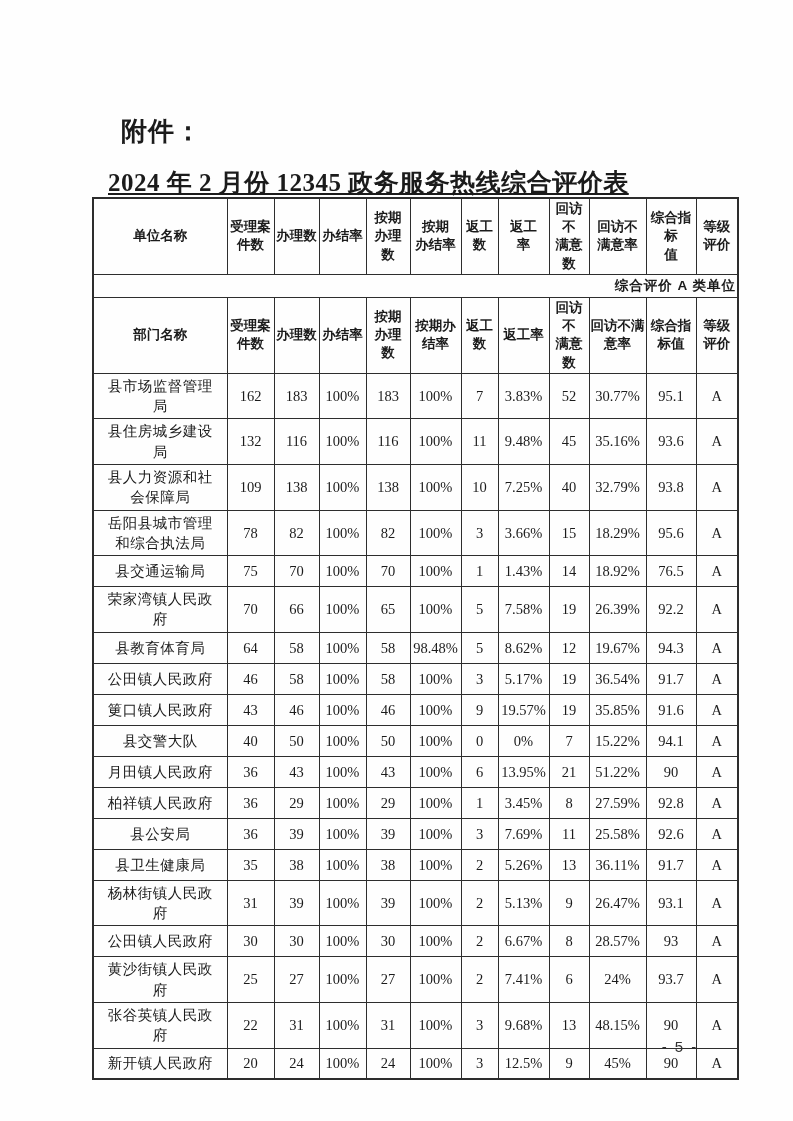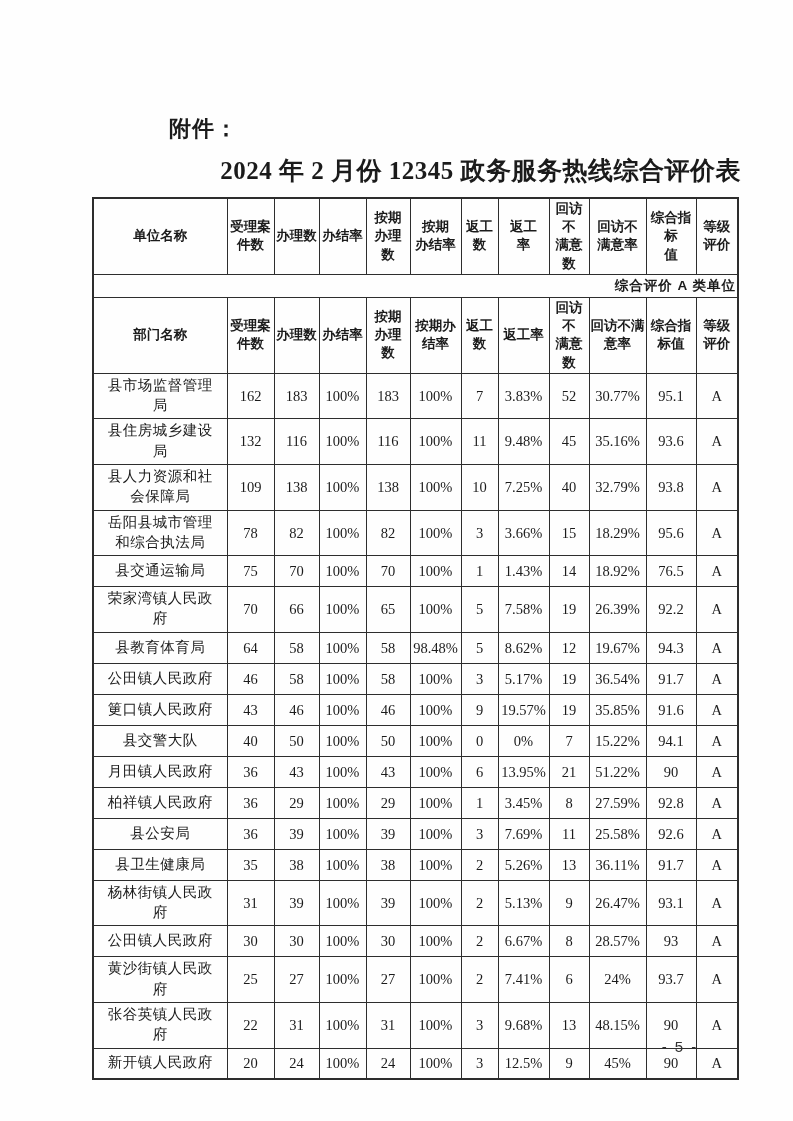--- a/index.html
+++ b/index.html
@@ -10,36 +10,36 @@
     margin: 0 auto;
     background: #fefefe;
     font-family: "Liberation Serif", "DejaVu Serif", serif;
     color: #1b1b1b;
     overflow: hidden;
   }
   .attachment-label {
     position: absolute;
     left: 121px;
     top: 114px;
-    font-size: 22px;
+    font-size: 26px;
     font-weight: 700;
     letter-spacing: 1px;
-    margin-left: 48px;
   }
   .doc-title {
     position: absolute;
     left: 92px;
     top: 150px;
     width: 645px;
-    margin: 4px;
-    text-align: right;
+    margin: 16px;
+    text-align: left;
     font-size: 25px;
     font-weight: 700;
     letter-spacing: 0.5px;
     white-space: nowrap;
+    text-decoration: underline;
   }
   table.eval {
     position: absolute;
     left: 92px;
     top: 197px;
     width: 645px;
     border-collapse: collapse;
     table-layout: fixed;
     border: 2px solid #2d2d2d;
   }
@@ -83,21 +83,20 @@
   }
   tr.data { height: 31px; }
   tr.data td {
     font-size: 14.5px;
     line-height: 1.4;
   }
   tr.data td.name {
     font-size: 14.5px;
     padding: 2px 8px;
     letter-spacing: 0.5px;
-    font-family: Liberation Mono, monospace;
   }
   .page-number {
     position: absolute;
     left: 645px;
     top: 1038px;
     width: 70px;
     text-align: center;
     font-size: 15px;
     letter-spacing: 2px;
     color: #333;

